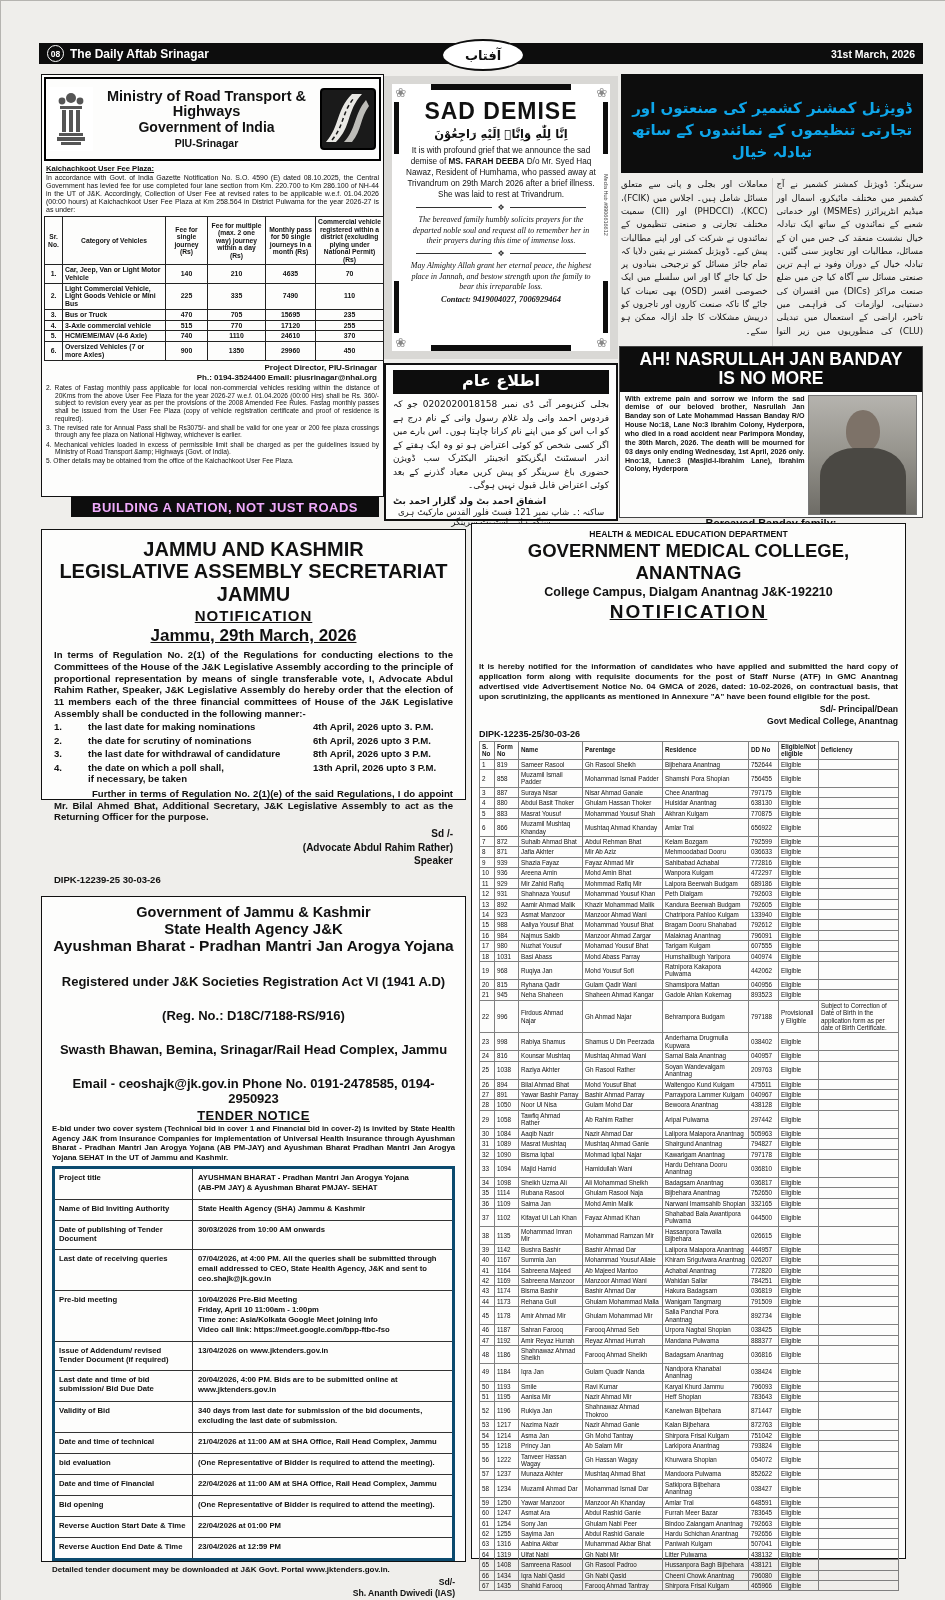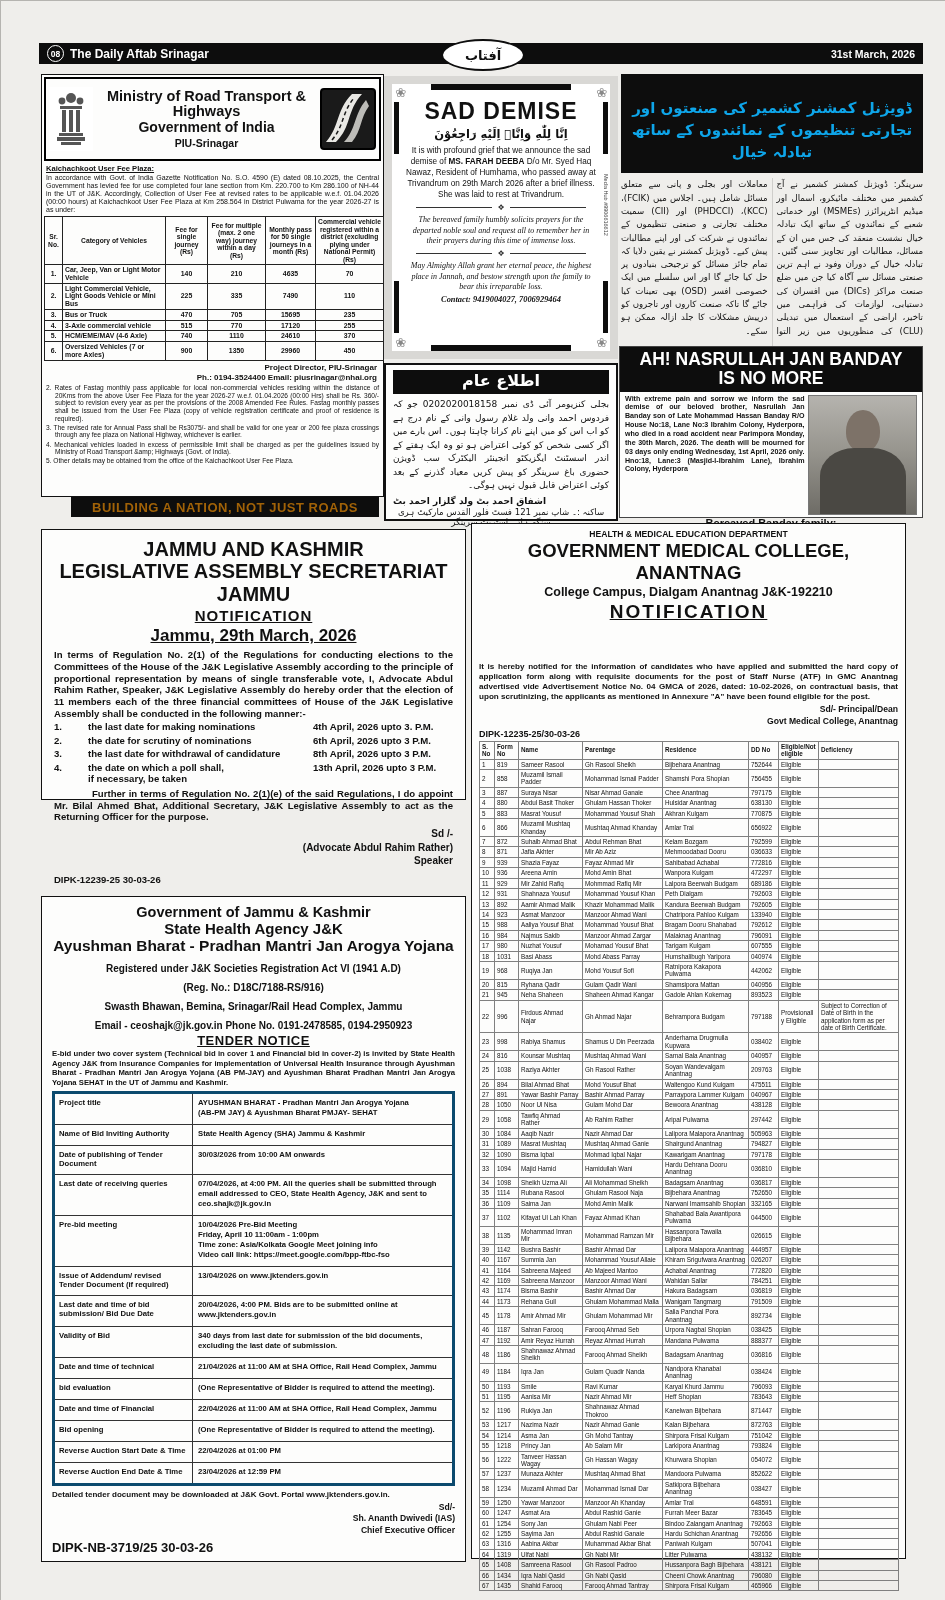--- a/index.html
+++ b/index.html
@@ -28,21 +28,21 @@
   .nhai{width:52px;height:58px;border:2px solid #000;background:#1a1a1a;border-radius:4px;}
   #morth .khead{font-size:7.6px;font-weight:bold;text-decoration:underline;margin:3px 2px 0;}
   #morth .intro{font-size:7px;line-height:1.15;text-align:justify;margin:1px 2px 2px;}
   table.fee{border-collapse:collapse;width:339px;table-layout:fixed;font-size:6.9px;margin:1px 0 2px;}
   table.fee th,table.fee td{border:1px solid #222;padding:1px 2px;line-height:1.12;}
   table.fee th{font-size:6.7px;text-align:center;vertical-align:middle;font-weight:bold;}
   table.fee td{text-align:center;font-weight:bold;vertical-align:middle;}
   table.fee td:nth-child(2){text-align:left;}
   .note{font-size:6.6px;line-height:1.16;text-align:justify;margin:1.5px 2px;padding-left:9px;text-indent:-9px;}
   #morth .sgn{font-size:8px;font-weight:bold;text-align:right;margin:2px 4px 0;line-height:1.25;}
-  #banner{left:70px;top:496px;width:308px;height:20px;background:#0d0d0d;color:#a16207;display:flex;align-items:center;justify-content:center;font-size:13px;font-weight:bold;letter-spacing:.5px;}
+  #banner{left:70px;top:496px;width:308px;height:20px;background:#0d0d0d;color:#f0abfc;display:flex;align-items:center;justify-content:center;font-size:13px;font-weight:bold;letter-spacing:.5px;}
 
   
   #sad{left:383px;top:75px;width:234px;height:283px;background:#d9d8d5;padding:8px;box-sizing:border-box;}
   #sad .card{position:relative;background:#fff;height:100%;box-sizing:border-box;padding:10px 14px 4px;text-align:center;overflow:hidden;}
   .bar-h{position:absolute;left:50%;transform:translateX(-50%);width:140px;height:6px;background:#0d0d0d;}
   .bar-v{position:absolute;width:5px;height:52px;background:#0d0d0d;}
   .flor{position:absolute;color:#888;font-size:13px;font-family:"DejaVu Sans",sans-serif;}
   #sad .sdt{font-size:23px;font-weight:bold;letter-spacing:1px;margin-top:4px;}
   #sad .arb{font-family:"DejaVu Sans",sans-serif;font-size:11.5px;font-weight:bold;margin:2px 0 4px;}
   #sad .bd{font-size:8.2px;line-height:1.35;}
@@ -101,21 +101,21 @@
   table.gt{border-collapse:collapse;width:100%;table-layout:fixed;font-size:6.3px;line-height:1.18;}
   table.gt th,table.gt td{border:1px solid #808080;padding:1px 2px;text-align:left;vertical-align:middle;word-wrap:break-word;}
   table.gt th{font-weight:bold;font-size:6.3px;}
   #gmc .sgn2{text-align:right;font-size:10.5px;font-weight:bold;line-height:1.35;margin-top:8px;}
 
   
   #sha{left:40px;top:895px;width:425px;height:666px;padding:7px 10px 5px;}
   #sha .h1{font-size:14.5px;font-weight:bold;}
   #sha .h2{font-size:15px;font-weight:bold;}
   #sha .h3{font-size:15.5px;font-weight:bold;}
-  #sha .h4{font-size:10px;font-weight:bold;margin-top:8px;}
+  #sha .h4{font-size:13px;font-weight:bold;margin-top:19px;}
   #sha .tn{font-size:13px;font-weight:bold;text-decoration:underline;letter-spacing:.5px;margin:2px 0 1px;}
   #sha .intro{font-size:7.7px;font-weight:bold;text-align:justify;line-height:1.25;}
   .ttab{border:3px solid #0c4a6e;margin-top:3px;}
   .t-row{display:flex;border-bottom:1px solid #333;}
   .t-row:last-child{border-bottom:none;}
   .t-label{width:138px;border-right:1px solid #333;padding:4px 4px 6px;font-size:7.7px;font-weight:bold;box-sizing:border-box;}
   .t-val{flex:1;padding:4px 5px 6px;font-size:7.7px;font-weight:bold;white-space:pre-line;line-height:1.3;}
   #sha .foot{font-size:8px;font-weight:bold;margin-top:4px;}
   #sha .sgn{text-align:right;font-size:8.6px;font-weight:bold;line-height:1.35;margin-top:3px;}
   #sha .dipk{font-size:13px;font-weight:bold;margin-top:4px;}

